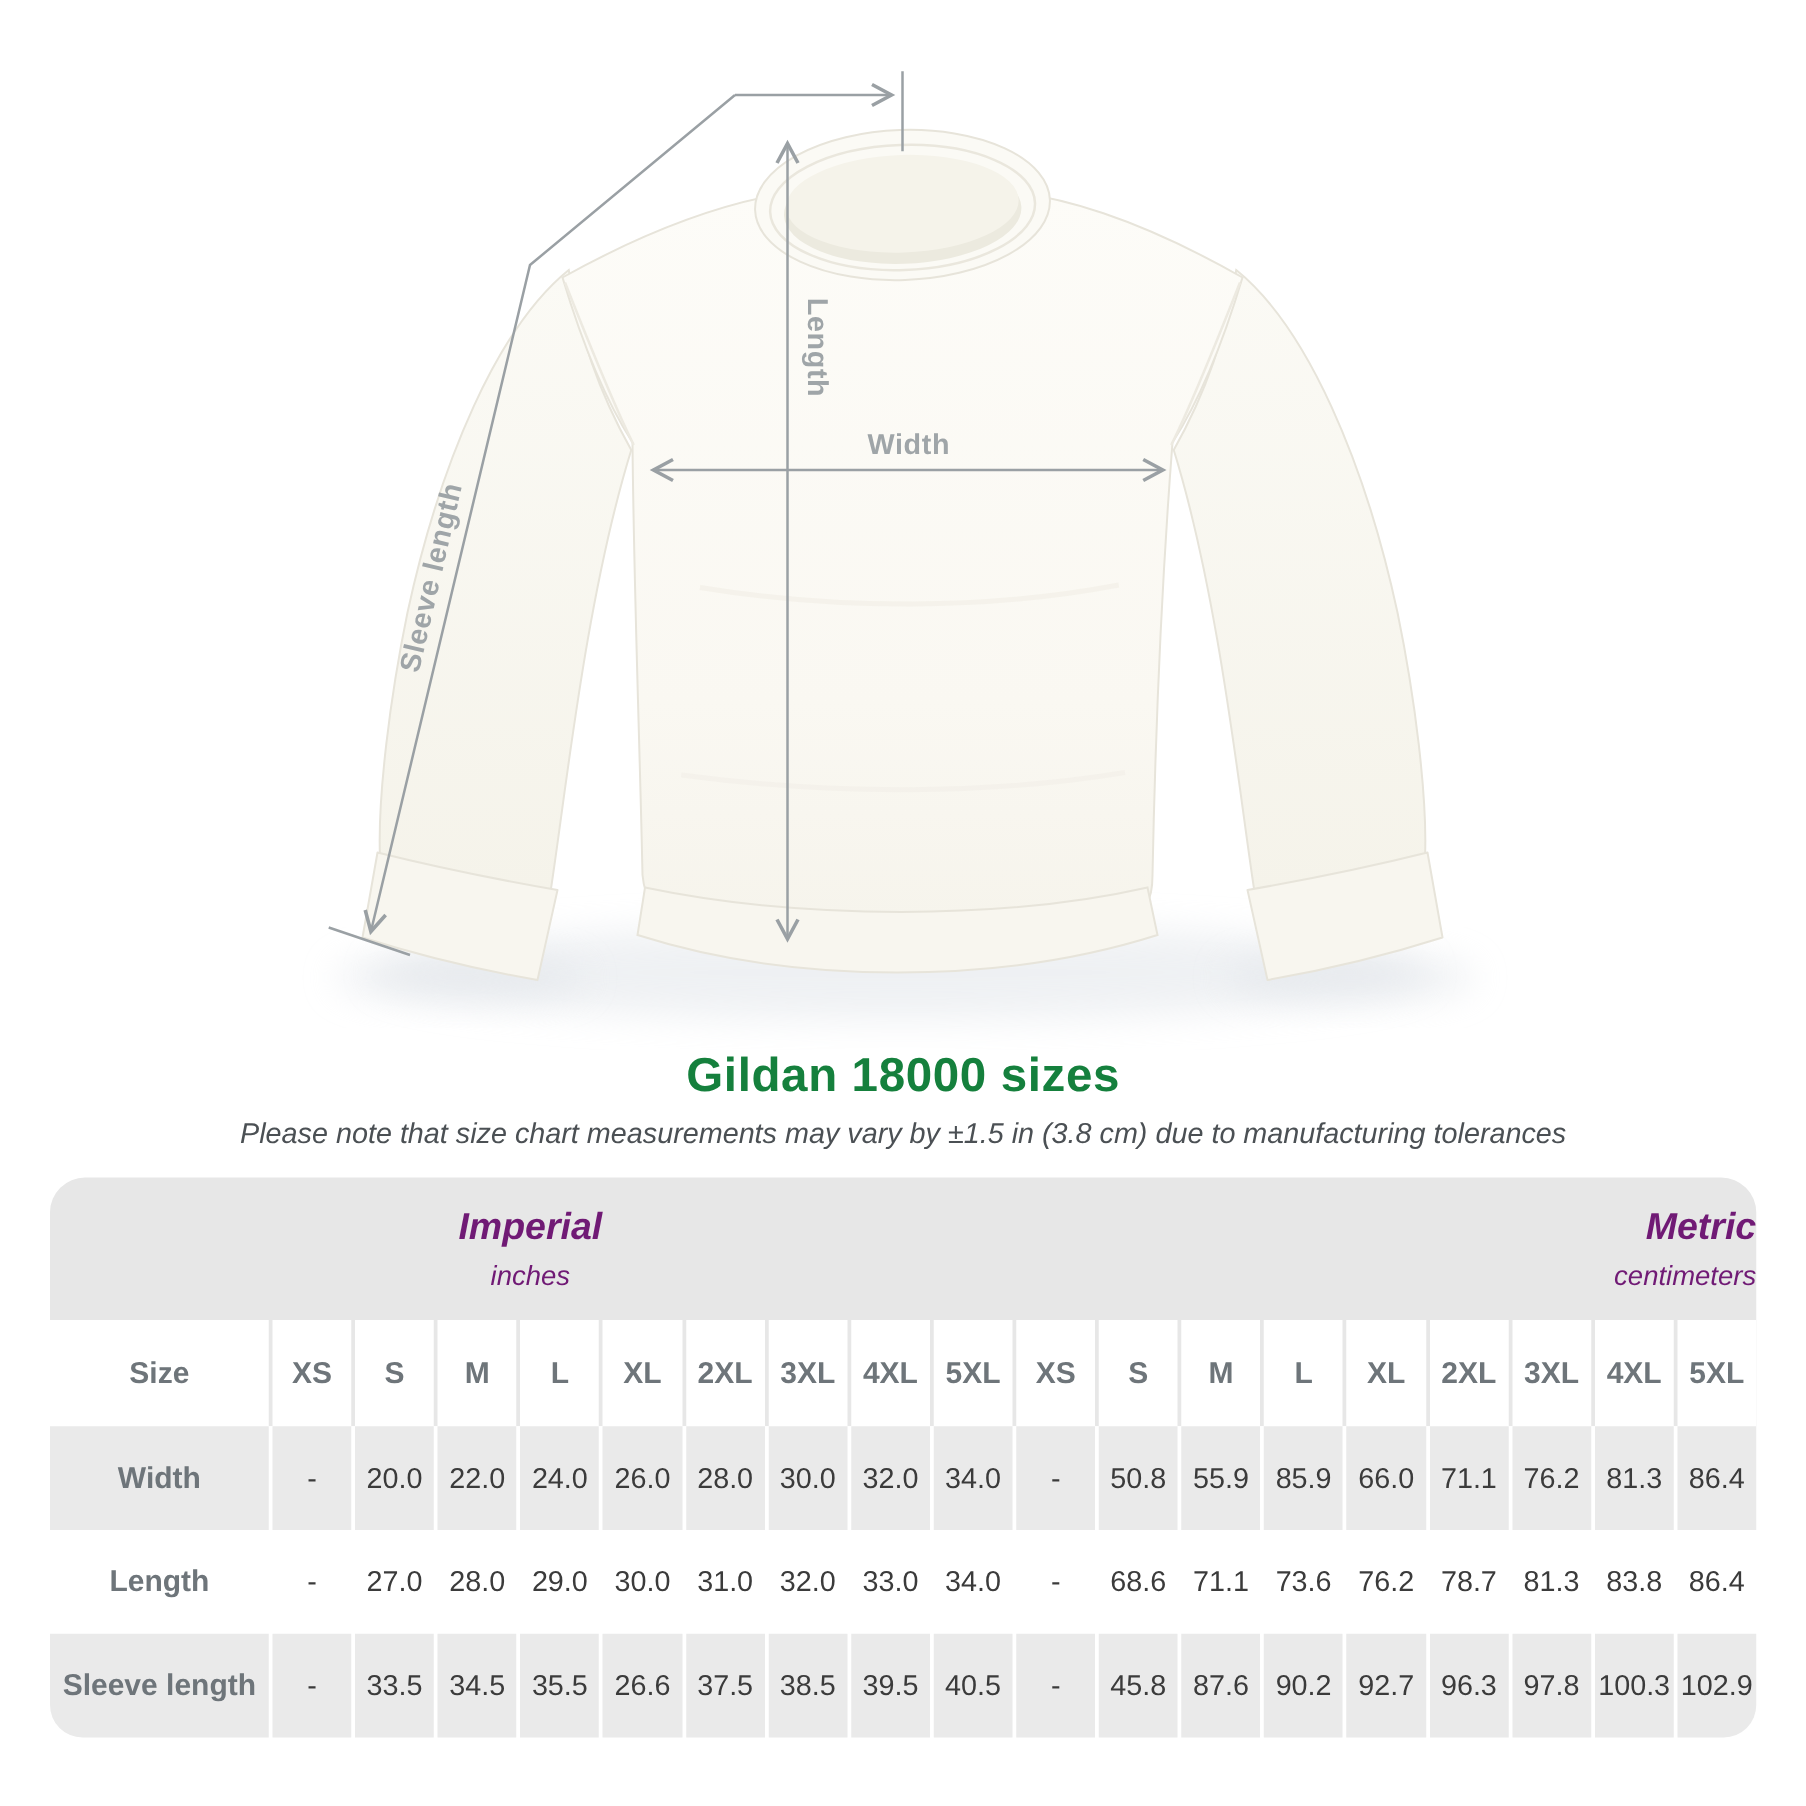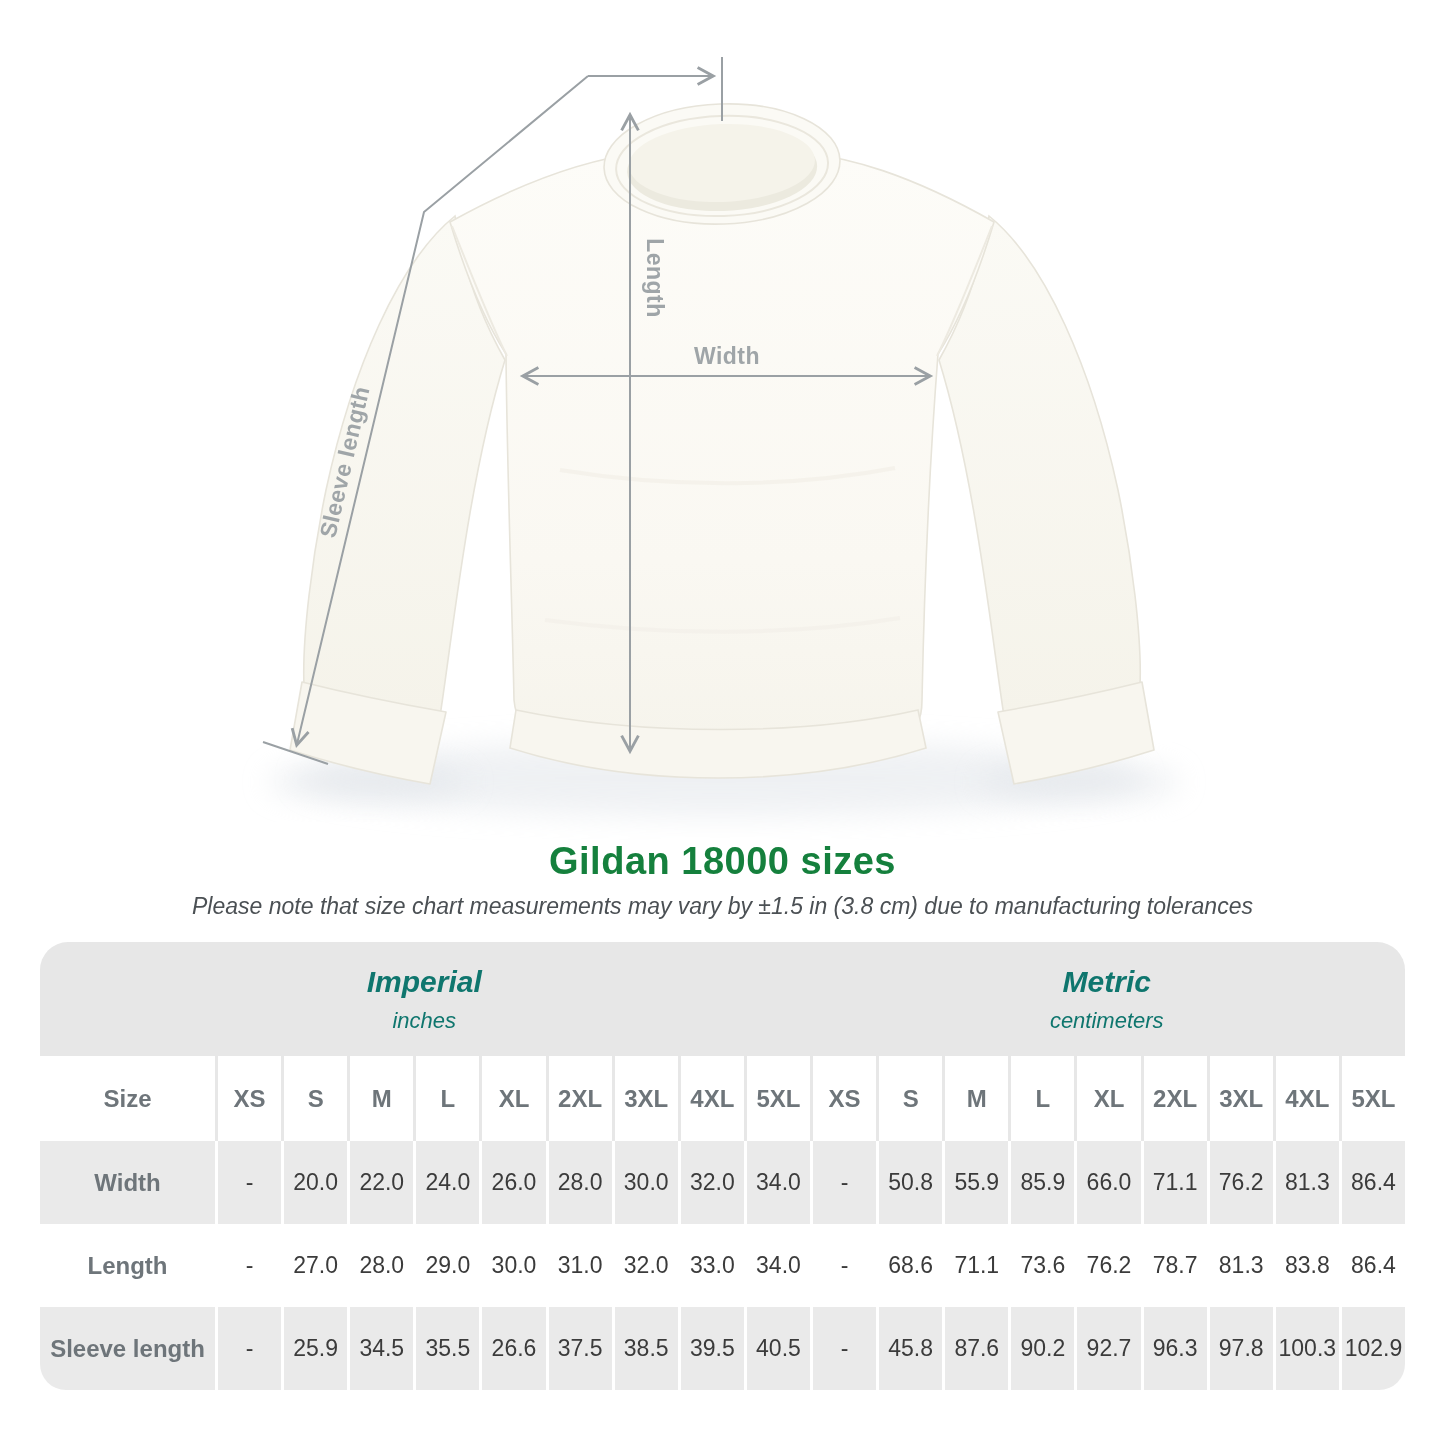--- a/index.html
+++ b/index.html
@@ -45,24 +45,24 @@
   .size-table { margin: 22px 40px 0 40px; width: 1365px; }
   .unit-band {
     height: 114px;
     background: #e7e7e7;
     border-radius: 28px 28px 0 0;
     display: flex;
   }
   .unit-group {
     display: flex; flex-direction: column;
     align-items: center; justify-content: center;
-    gap: 9px; color: #0f766e;
+    gap: 9px; color: #701a75;
   }
   .unit-group.imperial { flex: 0 0 56.3%; }
-  .unit-group.metric   { flex: 0 0 43.7%; }
+  .unit-group.metric   { flex: 0 0 43.7%; align-items: flex-end; }
   .unit-name { font-size: 30px; font-weight: bold; font-style: italic; }
   .unit-sub  { font-size: 22px; font-style: italic; }
 
   .t-row {
     display: grid;
     grid-template-columns: 175px repeat(18, 1fr);
     column-gap: 3px;
     height: 83px;
     background: #ffffff;
   }
@@ -252,21 +252,21 @@
         <div class="cell">73.6</div>
         <div class="cell">76.2</div>
         <div class="cell">78.7</div>
         <div class="cell">81.3</div>
         <div class="cell">83.8</div>
         <div class="cell">86.4</div>
       </div>
       <div class="t-row row-gray last">
         <div class="cell label">Sleeve length</div>
         <div class="cell">-</div>
-        <div class="cell">25.9</div>
+        <div class="cell">33.5</div>
         <div class="cell">34.5</div>
         <div class="cell">35.5</div>
         <div class="cell">26.6</div>
         <div class="cell">37.5</div>
         <div class="cell">38.5</div>
         <div class="cell">39.5</div>
         <div class="cell">40.5</div>
         <div class="cell">-</div>
         <div class="cell">45.8</div>
         <div class="cell">87.6</div>

